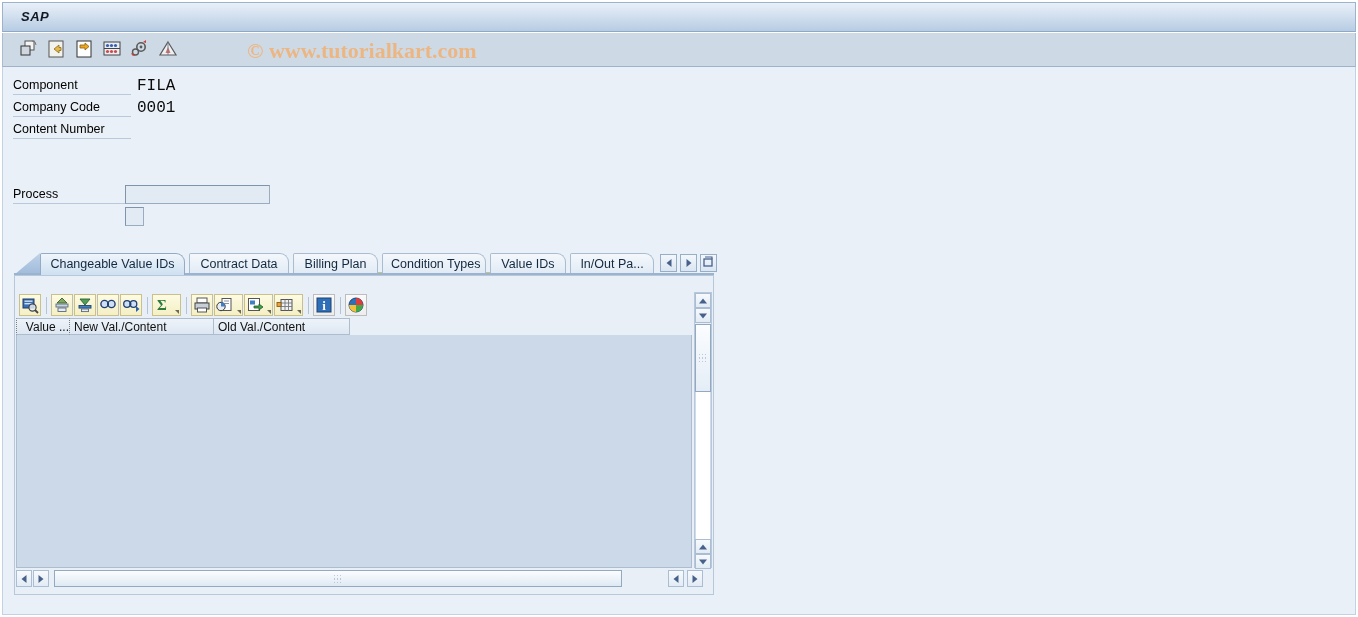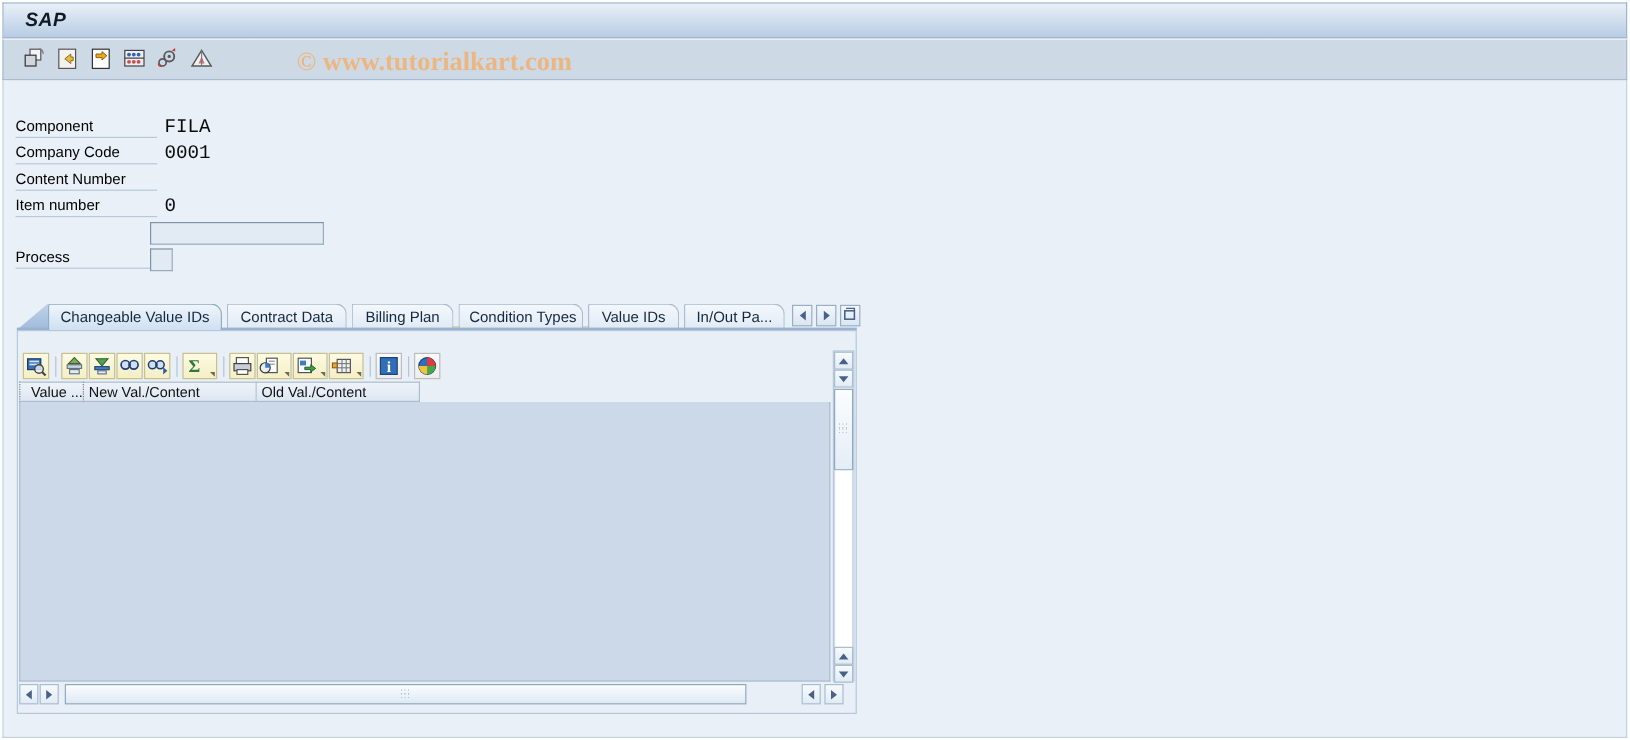--- a/index.html
+++ b/index.html
@@ -23,21 +23,21 @@
     left: 2px; top: 2px;
     width: 1354px; height: 30px;
     background: linear-gradient(to bottom, #e8f0f8 0%, #d3e0ef 45%, #b7cce3 100%);
     border: 1px solid #9db3cc;
     border-bottom: 1px solid #8fa8c4;
     box-sizing: border-box;
   }
   .titlebar .app-title {
     position: absolute;
     left: 18px; top: 6px;
-    font-size: 16px;
+    font-size: 13px;
     font-weight: bold;
     font-style: italic;
     font-family: "Liberation Sans", sans-serif;
     letter-spacing: 0.5px;
     color: #111a24;
   }
 
   
   .apptoolbar {
     position: absolute;
@@ -78,21 +78,21 @@
     left: 2px; top: 67px;
     width: 1354px; height: 548px;
     background: #eaf0f7;
     border-left: 1px solid #c3d2e2;
     border-right: 1px solid #c3d2e2;
     border-bottom: 1px solid #c3d2e2;
     box-sizing: border-box;
   }
 
   
-  .fieldrow { position: absolute; height: 18px; margin-top: 20px; }
+  .fieldrow { position: absolute; height: 18px; }
   .flabel {
     position: absolute;
     left: 0; top: 0;
     width: 118px;
     font-size: 12.5px;
     color: #000;
     border-bottom: 1px solid #b9c8da;
     height: 17px;
     line-height: 15px;
     box-sizing: border-box;
@@ -425,24 +425,20 @@
   <div class="fieldrow" style="left:10px; top:33px; width:260px;">
     <span class="flabel">Company Code</span>
     <span class="fvalue">0001</span>
   </div>
 
   <div class="fieldrow" style="left:10px; top:55px; width:260px;">
     <span class="flabel">Content Number</span>
     <span class="fvalue"></span>
   </div>
 
-  <div class="fieldrow" style="left:10px; top:77px; width:260px;">
-    <span class="flabel">Item number</span>
-    <span class="fvalue">0</span>
-  </div>
 
   <div class="fieldrow" style="left:10px; top:120px; width:260px;">
     <span class="flabel">Process</span>
   </div>
   <input class="inputbox" type="text" style="left: 122px; top: 118px; width: 145px; height: 19px; padding-left: 3px; font-family: &quot;Liberation Mono&quot;, monospace; font-size: 12px; color: rgb(17, 17, 17);" placeholder="">
 
   <input class="inputbox" type="text" style="left: 122px; top: 140px; width: 19px; height: 19px; padding-left: 2px; font-family: &quot;Liberation Mono&quot;, monospace; font-size: 12px; color: rgb(17, 17, 17);" placeholder="">
 
   <div class="fnbtns">
 

